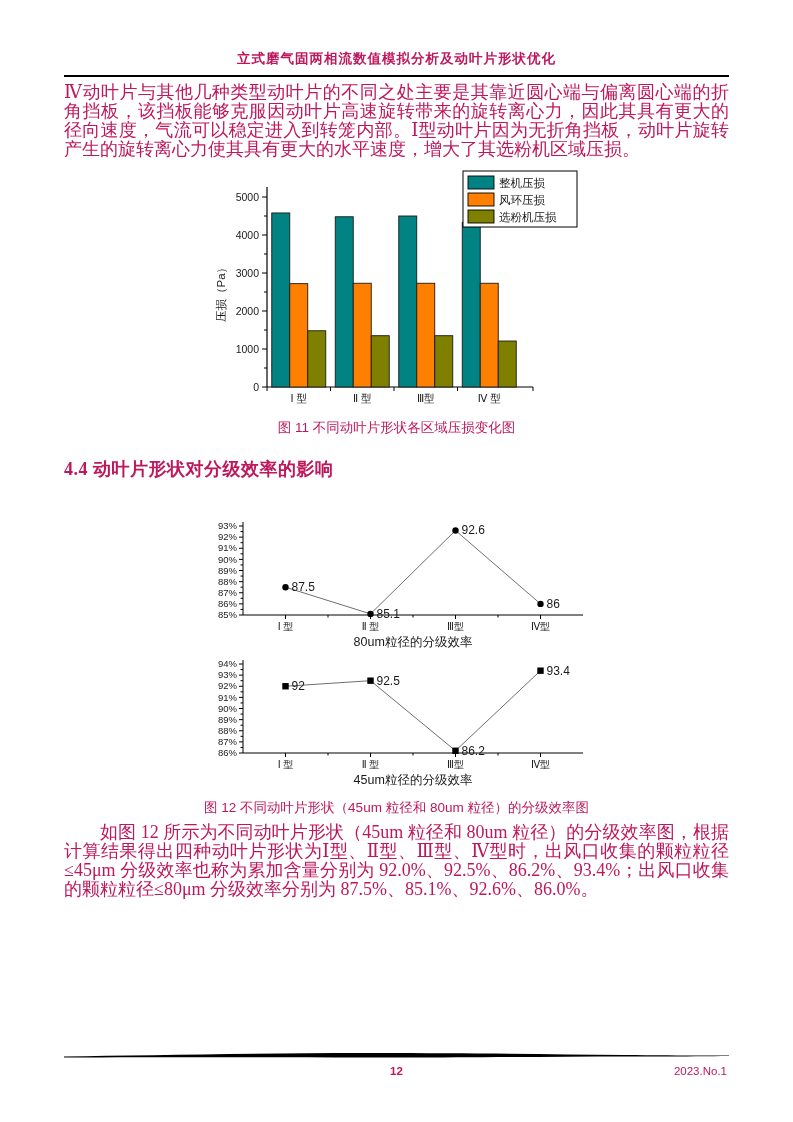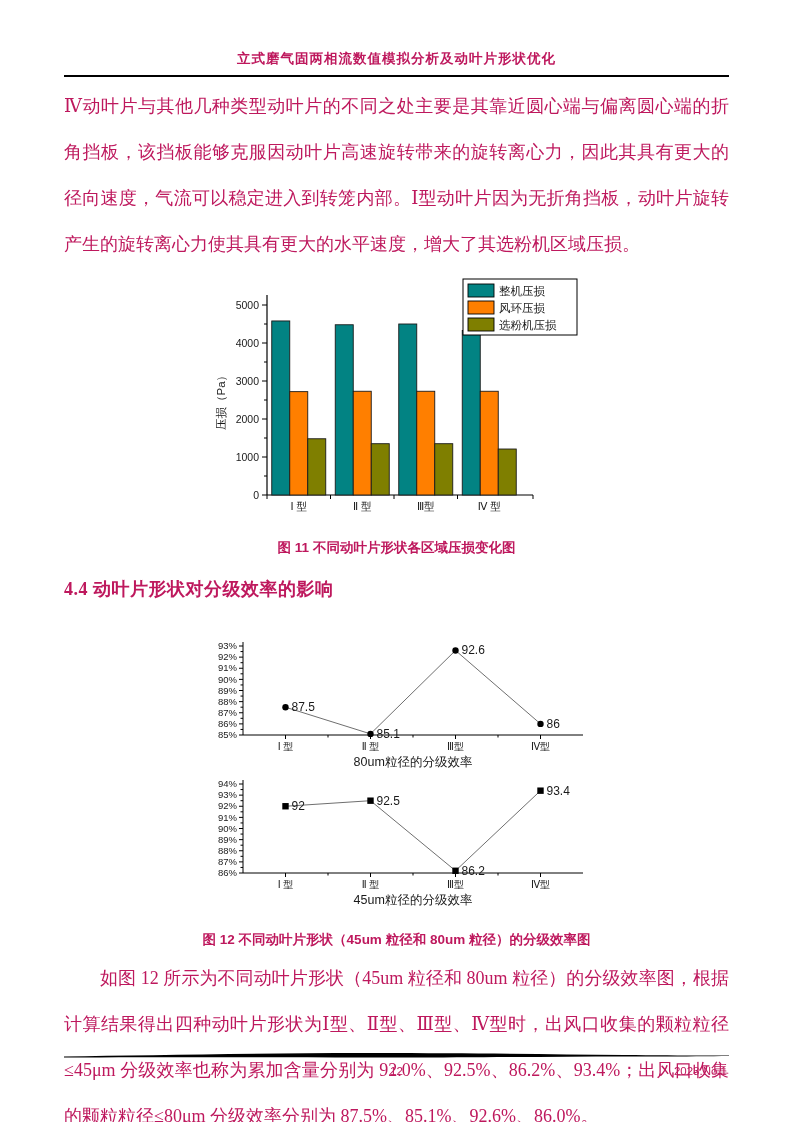--- a/index.html
+++ b/index.html
@@ -8,43 +8,43 @@
     font-family:"Liberation Serif","DejaVu Serif",serif;color:#be185d;
     overflow:hidden;
   }
   .content{padding:0 64px;}
   .header{padding-top:50px;}
   .header-title{
     text-align:center;font-weight:bold;font-size:13.5px;letter-spacing:1px;
   }
   .header-rule{border-bottom:2px solid #000;margin-top:7px;}
   .para{
-    font-size:18px;line-height:46px;text-align:justify;
+    font-size:18px;line-height:19px;text-align:justify;
     margin:6px 0 0 0;
   }
   .para.indent{text-indent:2em;}
   .figure{text-align:center;margin:0;}
   .fig11{margin-top:10px;}
   .caption{
     font-family:"Liberation Sans","DejaVu Sans",sans-serif;
-    font-weight:bold;font-size:13.5px;text-align:center;margin-top:16px;
+    font-weight:normal;font-size:13.5px;text-align:center;margin-top:4px;
   }
   .section-heading{
     font-size:18px;font-weight:bold;margin:20px 0 0 0;letter-spacing:.5px;
   }
   .fig12{margin-top:38px;}
   .chart{display:inline-block;}
   .chart svg{display:block;margin:0 auto;}
   .chart text{font-family:"Liberation Sans","DejaVu Sans",sans-serif;fill:#1a1a1a;}
   .footer{position:absolute;left:64px;right:64px;top:1046px;}
   .footer-row{
     position:relative;margin-top:1px;
     font-family:"Liberation Sans","DejaVu Sans",sans-serif;font-size:11.5px;
   }
-  .footer-page{text-align:center;}
+  .footer-page{text-align:center;font-weight:bold;}
   .footer-issue{position:absolute;right:2px;top:0;}
 </style>
 </head>
 <body>
 
 <div class="page">
   <div class="content">
 
     <div class="header">
       <div class="header-title">立式磨气固两相流数值模拟分析及动叶片形状优化</div>

